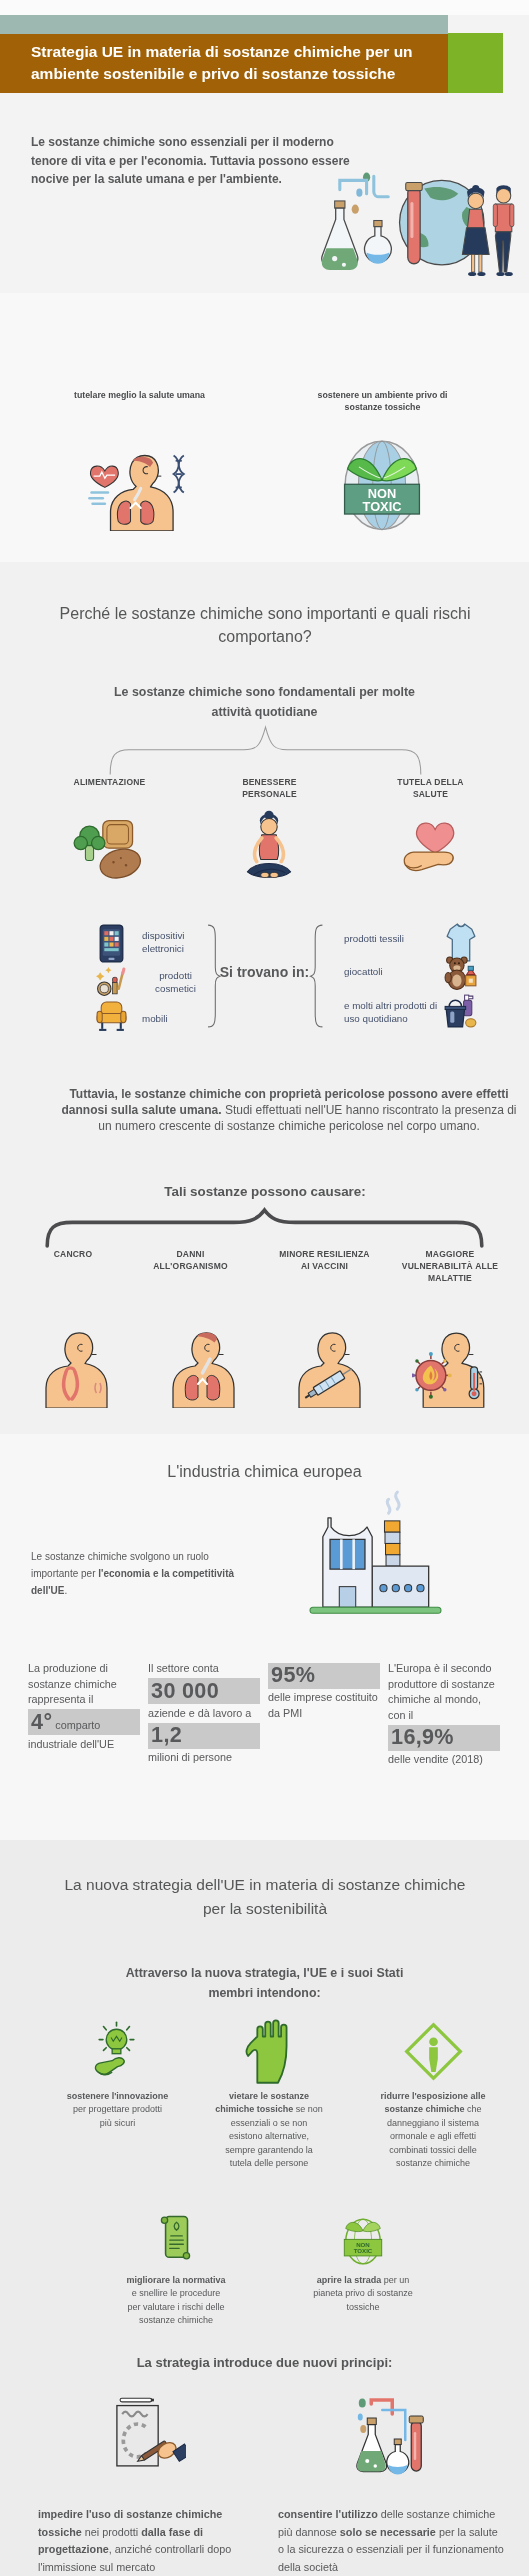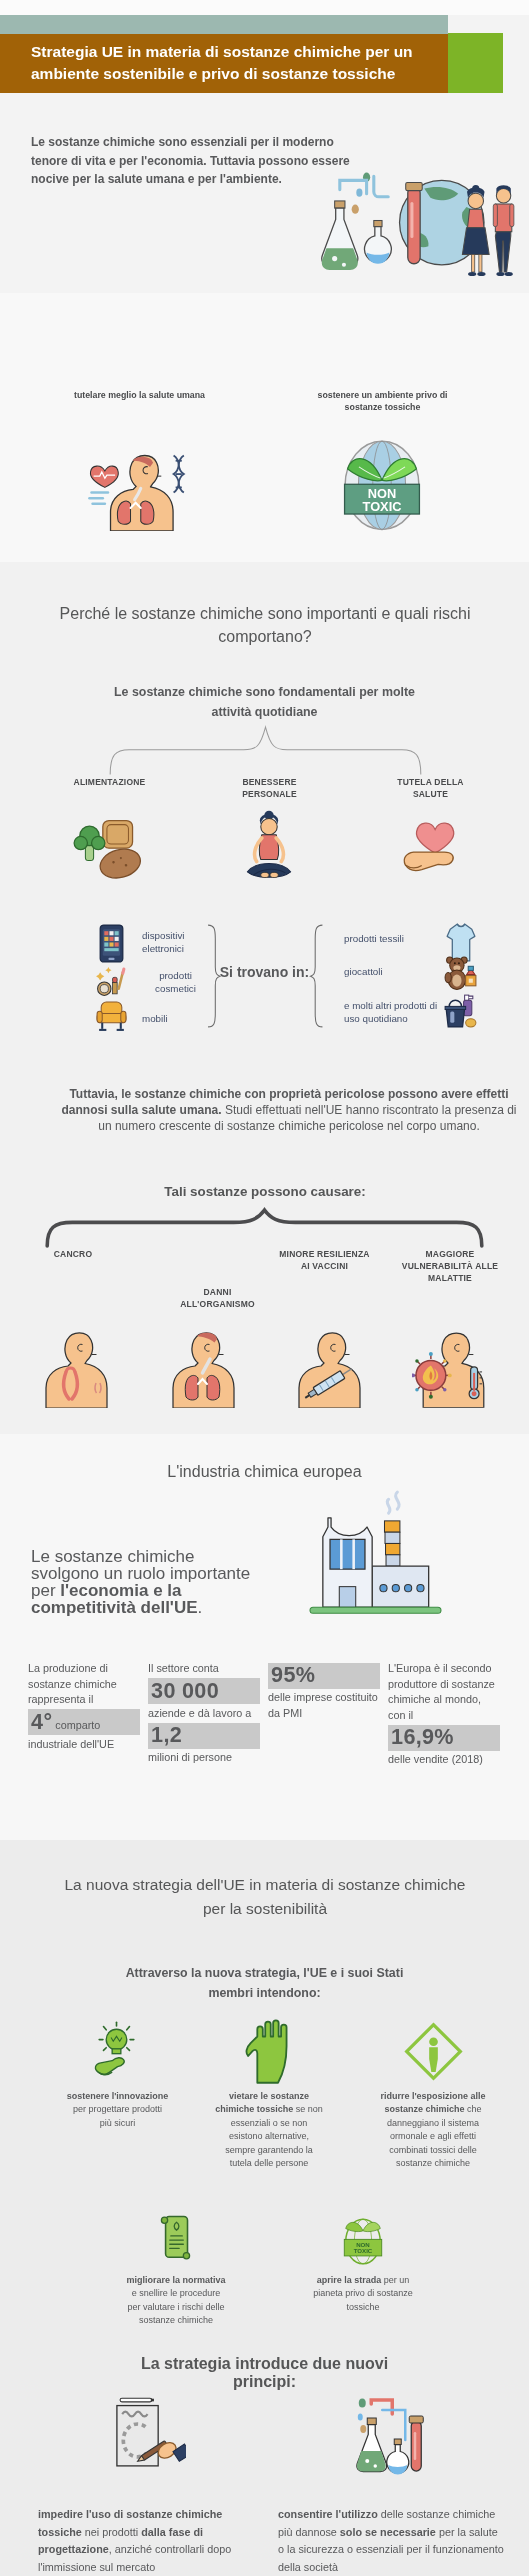--- a/index.html
+++ b/index.html
@@ -280,21 +280,21 @@
 
     <div class="abs center" style="left:33px;top:524px;width:464px;font-size:12px;line-height:16px;margin-left:24px;">
       <span class="bold">Tuttavia, le sostanze chimiche con proprietà pericolose possono avere effetti dannosi sulla salute umana.</span><span> Studi effettuati nell'UE hanno riscontrato la presenza di un numero crescente di sostanze chimiche pericolose nel corpo umano.</span>
     </div>
 
     <div class="abs bold center" style="left:136px;top:622px;width:258px;font-size:13.4px;color:#555657;">Tali sostanze possono causare:</div>
     <svg class="abs" style="left:43px;top:645px;" width="443" height="41" viewBox="0 0 860 80">
       <path d="M6,76 C6,40 20,30 55,30 L370,30 C405,30 418,22 430,6 C442,22 455,30 490,30 L805,30 C840,30 854,40 854,76" fill="none" stroke="#4c4c4e" stroke-width="7" stroke-linecap="round"></path>
     </svg>
     <div class="abs cat-label" style="left:37px;top:686px;width:72px;">CANCRO</div>
-    <div class="abs cat-label" style="left:171px;top:686px;width:93px;margin-top:38px;">DANNI ALL'ORGANISMO</div>
+    <div class="abs cat-label" style="left:144px;top:686px;width:93px;">DANNI ALL'ORGANISMO</div>
     <div class="abs cat-label" style="left:278px;top:686px;width:93px;">MINORE RESILIENZA AI VACCINI</div>
     <div class="abs cat-label" style="left:401px;top:686px;width:98px;">MAGGIORE VULNERABILITÀ ALLE MALATTIE</div>
 
     <svg class="abs" style="left:36px;top:746px;" width="75" height="100" viewBox="0 0 150 200">
       <use href="#sym-bust"></use>
       <path d="M60,128 C52,150 54,168 66,182 M78,128 C86,150 84,168 72,182" fill="none" stroke="#e2756b" stroke-width="7" stroke-linecap="round"></path>
       <path d="M60,128 C62,117 76,117 78,128" fill="none" stroke="#e2756b" stroke-width="6"></path>
       <path d="M120,150 c-3,8 -3,14 1,20 M128,150 c3,8 3,14 -1,20" fill="none" stroke="#d98a80" stroke-width="3"></path>
     </svg>
     <svg class="abs" style="left:163px;top:746px;" width="75" height="100" viewBox="0 0 150 200">
@@ -347,21 +347,21 @@
       <circle cx="125" cy="172" r="5" fill="#d95f55"></circle>
       <line x1="125" y1="166" x2="125" y2="130" stroke="#d95f55" stroke-width="4"></line>
       <line x1="136" y1="128" x2="141" y2="128" stroke="#333" stroke-width="2"></line>
       <line x1="136" y1="140" x2="141" y2="140" stroke="#333" stroke-width="2"></line>
       <line x1="136" y1="152" x2="141" y2="152" stroke="#333" stroke-width="2"></line>
     </svg>
   </div>
 
   <div class="sec" style="top:1434px;height:406px;background:#f7f7f7;">
     <div class="abs h1" style="left:84px;top:26px;width:361px;">L'industria chimica europea</div>
-    <div class="abs" style="left:31px;top:114px;width:222px;font-size:17px;line-height:17px;">
+    <div class="abs" style="left:31px;top:114px;width:222px;font-size:10px;line-height:17px;">
       <span>Le sostanze chimiche svolgono un ruolo importante per </span><span class="bold">l'economia e la competitività dell'UE</span><span>.</span>
     </div>
     <svg class="abs" style="left:307px;top:54px;" width="137" height="131" viewBox="0 0 265 255">
       <path d="M158,22 c-10,8 10,17 0,27" fill="none" stroke="#c9d6e8" stroke-width="6" stroke-linecap="round"></path>
       <path d="M175,8 c-12,10 12,21 0,33" fill="none" stroke="#c9d6e8" stroke-width="6" stroke-linecap="round"></path>
       <rect x="150" y="64" width="30" height="22" fill="#f0a832" stroke="#333" stroke-width="2"></rect>
       <rect x="151" y="86" width="29" height="22" fill="#c9d6e8" stroke="#333" stroke-width="2"></rect>
       <rect x="152" y="108" width="28" height="22" fill="#f0a832" stroke="#333" stroke-width="2"></rect>
       <rect x="153" y="130" width="27" height="22" fill="#c9d6e8" stroke="#333" stroke-width="2"></rect>
       <path d="M126,152 h110 v80 h-110 Z" fill="#dfe7f2" stroke="#333" stroke-width="2.5"></path>
@@ -442,21 +442,21 @@
       <text class="badge-text" x="60" y="96" text-anchor="middle" font-size="17" fill="#2f6b2c">NON</text>
       <text class="badge-text" x="60" y="115" text-anchor="middle" font-size="17" fill="#2f6b2c">TOXIC</text>
     </svg>
     <div class="abs action-text" style="left:126px;top:434px;width:100px;">
       <span class="bold">migliorare la normativa</span><span> e snellire le procedure per valutare i rischi delle sostanze chimiche</span>
     </div>
     <div class="abs action-text" style="left:313px;top:434px;width:100px;">
       <span class="bold">aprire la strada</span><span> per un pianeta privo di sostanze tossiche</span>
     </div>
 
-    <div class="abs bold center" style="left:110px;top:515px;width:309px;font-size:16px;color:#555657;">La strategia introduce due nuovi principi:</div>
+    <div class="abs bold center" style="left:110px;top:515px;width:309px;font-size:13px;color:#555657;">La strategia introduce due nuovi principi:</div>
 
     <svg class="abs" style="left:106px;top:555px;" width="80" height="82" viewBox="0 0 150 155">
       <rect x="26" y="6" width="60" height="7" rx="3.5" fill="#fff" stroke="#333" stroke-width="2"></rect>
       <rect x="84" y="7" width="6" height="5" fill="#333"></rect>
       <rect x="20" y="20" width="78" height="114" fill="#e9e9e9" stroke="#333" stroke-width="2.5"></rect>
       <path d="M30,36 q6,-9 12,0 t12,0 t12,0 t12,0" stroke="#8a8a8a" stroke-width="4" fill="none"></path>
       <path d="M74,60 a27,31 0 1 0 2,50" stroke="#9a9a9a" stroke-width="7" fill="none" stroke-dasharray="8,7"></path>
       <g transform="rotate(-33 100 100)">
         <rect x="64" y="94" width="52" height="10" rx="2" fill="#8a5a3b" stroke="#333" stroke-width="2"></rect>
         <path d="M64,94 l-12,5 12,5 Z" fill="#e8c39a" stroke="#333" stroke-width="2"></path>

